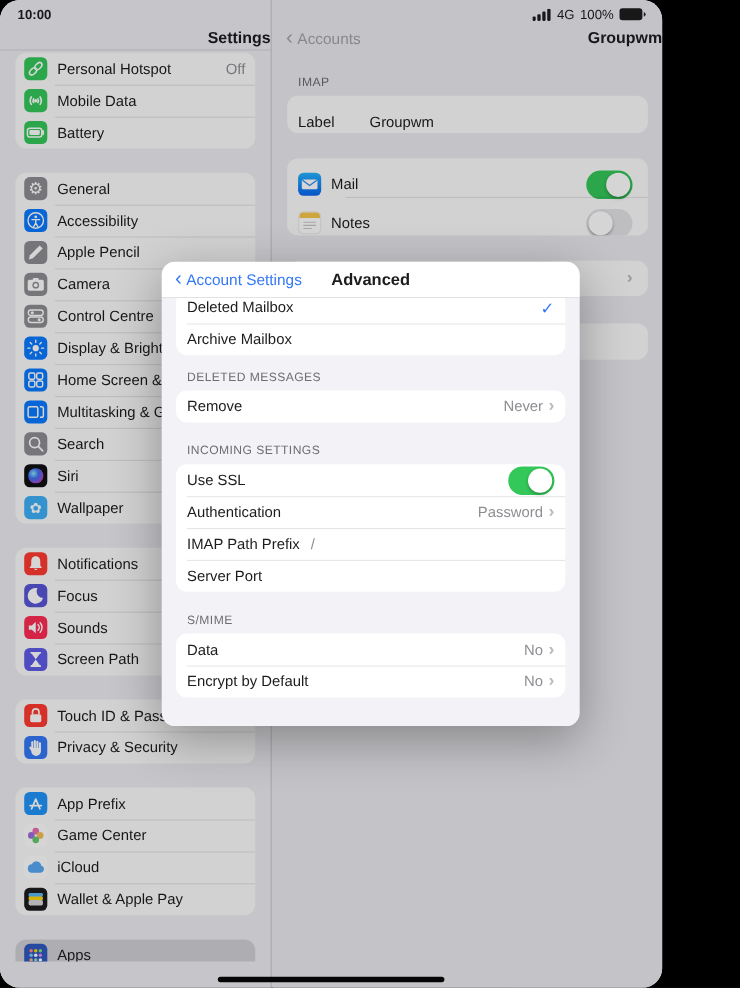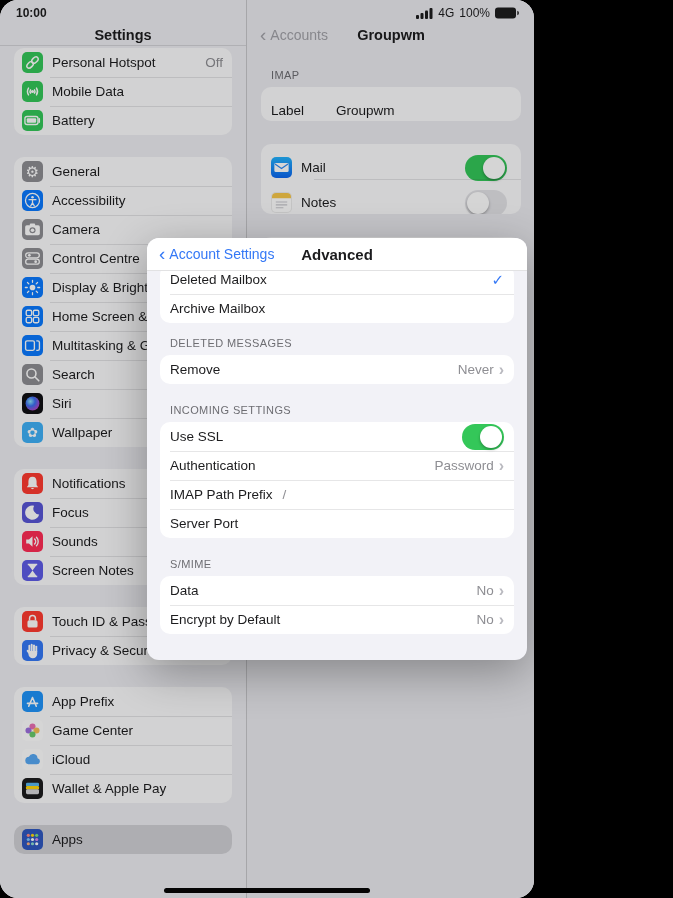--- a/index.html
+++ b/index.html
@@ -1,28 +1,28 @@
 <!DOCTYPE html>
 <html><head>
 <meta charset="utf-8">
 <style>
   html,body{margin:0;padding:0;background:#000;}
   *{box-sizing:border-box;font-family:"Liberation Sans","DejaVu Sans",sans-serif;}
-  .screen{position:relative;width:534px;height:898px;border-radius:18px;overflow:hidden;background:#ebebf0;}
+  .screen{position:relative;width:602px;height:898px;border-radius:18px;overflow:hidden;background:#ebebf0;}
 
   
   .statusbar{position:absolute;top:0;left:0;right:0;height:24px;display:flex;align-items:center;
     justify-content:space-between;padding:2px 14px 0 16px;z-index:30;}
   .sb-time{font-size:12px;font-weight:700;color:#1d1d1f;}
   .sb-right{display:flex;align-items:center;gap:5px;font-size:12px;font-weight:400;color:#1d1d1f;}
 
   
   .sidebar{position:absolute;top:0;left:0;width:247px;height:100%;background:#eeeef2;
     border-right:1px solid rgba(0,0,0,.16);padding-top:24px;}
-  .pane-header{height:22px;display:flex;align-items:center;justify-content:center;position:relative;}
+  .pane-header{height:22px;display:flex;align-items:center;justify-content:flex-end;position:relative;}
   .pane-title{font-size:14.5px;font-weight:700;color:#1c1c1e;}
   .sidebar .pane-header{border-bottom:1px solid rgba(60,60,67,.15);}
   .sidebar-scroll{padding:2px 14px 0 14px;overflow:hidden;height:calc(100% - 46px);}
 
   .detail{position:absolute;top:0;left:248px;right:0;height:100%;background:#ebebf0;padding-top:24px;}
   .detail .pane-header{border-bottom:none;}
   .back{position:absolute;left:12px;top:0;height:100%;display:flex;align-items:center;gap:4px;cursor:default;}
   .back .chev-back{font-size:19px;line-height:1;margin-top:-2px;}
   .detail .back{color:#a2a2a8;font-size:14px;}
   .detail-body{padding:0 13px;}
@@ -159,20 +159,28 @@
               <svg viewBox="0 0 20 20" fill="none" stroke="#fff" stroke-width="1.2">
                 <circle cx="10" cy="10" r="6.7"></circle>
                 <circle cx="10" cy="6.9" r="1.2" fill="#fff" stroke="none"></circle>
                 <path d="M6.7 9.2h6.6M10 9.2v3M10 12.2l-1.8 3M10 12.2l1.8 3" stroke-linecap="round"></path>
               </svg>
             </span>
             <span class="rlabel">Accessibility</span>
           </div>
           <div class="srow">
             <span class="icon" style="background:#8e8e93">
+              <svg viewBox="0 0 20 20" fill="#fff">
+                <path d="M13.4 4l2.6 2.6-8.5 8.5-3.5.9.9-3.5z"></path>
+              </svg>
+            </span>
+            <span class="rlabel">Apple Pencil</span>
+          </div>
+          <div class="srow">
+            <span class="icon" style="background:#8e8e93">
               <svg viewBox="0 0 20 20">
                 <rect x="3" y="6" width="14" height="9.5" rx="1.6" fill="#fff"></rect>
                 <rect x="7.4" y="4.4" width="5.2" height="2.5" rx="1" fill="#fff"></rect>
                 <circle cx="10" cy="10.7" r="2.9" fill="#8e8e93"></circle>
                 <circle cx="10" cy="10.7" r="1.7" fill="#fff"></circle>
               </svg>
             </span>
             <span class="rlabel">Camera</span>
           </div>
           <div class="srow">
@@ -273,21 +281,21 @@
             </span>
             <span class="rlabel">Sounds</span>
           </div>
           <div class="srow">
             <span class="icon" style="background:#5e5ce6">
               <svg viewBox="0 0 20 20" fill="#fff">
                 <path d="M5.8 4.2h8.4L10 9.9zM5.8 15.8h8.4L10 10.1z"></path>
                 <path d="M5.5 4.2h9M5.5 15.8h9" stroke="#fff" stroke-width="1.4"></path>
               </svg>
             </span>
-            <span class="rlabel">Screen Notes</span>
+            <span class="rlabel">Screen Path</span>
           </div>
         </div>
         <div class="card group">
           <div class="srow">
             <span class="icon" style="background:#ff3b30">
               <svg viewBox="0 0 20 20">
                 <rect x="5.2" y="8.8" width="9.6" height="7" rx="1.6" fill="#fff"></rect>
                 <path d="M7.2 8.8V7a2.8 2.8 0 0 1 5.6 0v1.8" fill="none" stroke="#fff" stroke-width="1.4"></path>
               </svg>
             </span>

